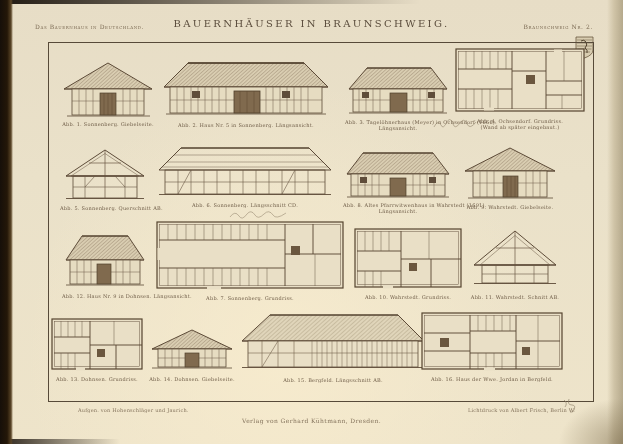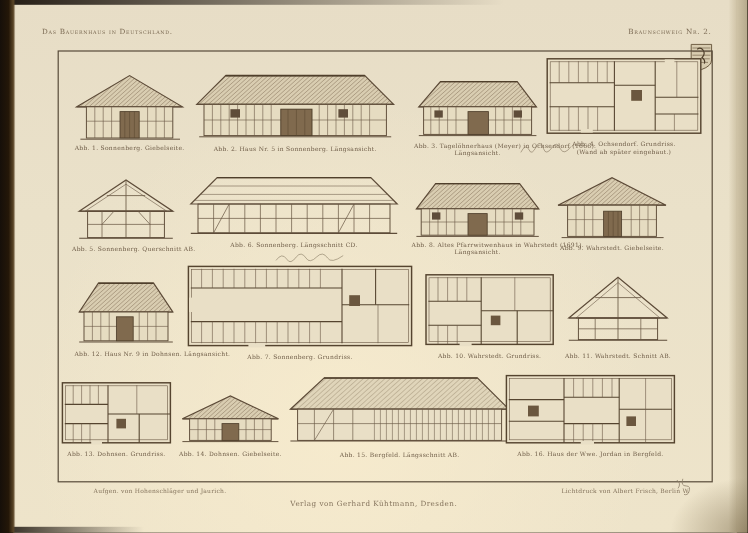--- a/index.html
+++ b/index.html
@@ -46,20 +46,21 @@
 
 <div class="stage">
   <div class="paper"></div>
   <div class="edge-top"></div>
   <div class="edge-right"></div>
   <div class="edge-corner"></div>
   <div class="edge-bottom"></div>
   <div class="edge-left"></div>
 
   <div class="hdr-left smallcaps">Das Bauernhaus in Deutschland.</div>
+  <div class="hdr-title">BAUERNHÄUSER IN BRAUNSCHWEIG.</div>
   <div class="hdr-right smallcaps">Braunschweig Nr. 2.</div>
 
   <div class="crest">
     <svg width="19" height="23" viewBox="0 0 19 23">
       <path d="M1,1 h17 v13 q0,5 -8.5,8 q-8.5,-3 -8.5,-8 z" fill="#d8ccb0" stroke="#6a583f" stroke-width="0.8"></path>
       <g stroke="#6a583f" stroke-width="0.5">
         <line x1="2" y1="4" x2="17" y2="4"></line>
           <line x1="2" y1="7" x2="17" y2="7"></line>
         <line x1="2" y1="10" x2="17" y2="10"></line>
           <line x1="2.5" y1="13" x2="16.5" y2="13"></line>

